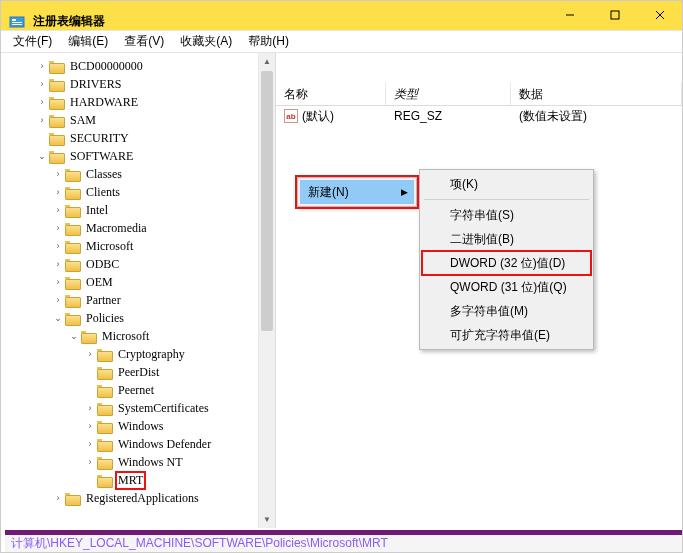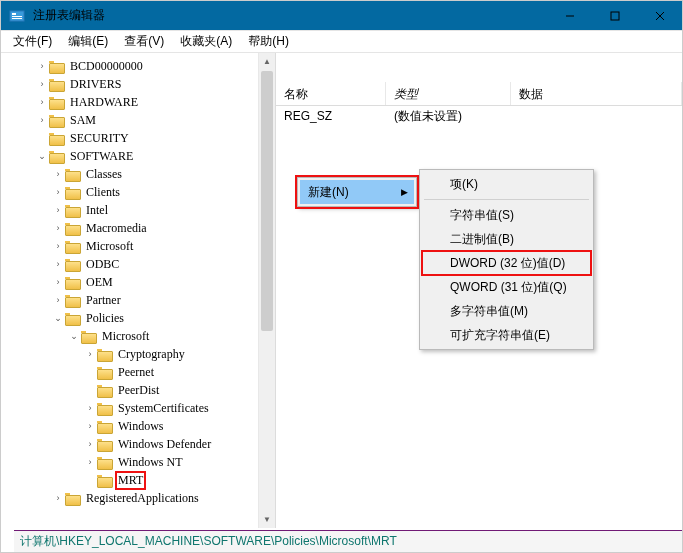--- a/index.html
+++ b/index.html
@@ -1,18 +1,18 @@
 <!DOCTYPE html>
 <html><head>
 <meta charset="utf-8">
 <style>
 * { box-sizing: border-box; margin: 0; padding: 0; font-family: "Microsoft YaHei", "Segoe UI", sans-serif; font-size: 12px; }
 body { background: #fff; width: 683px; height: 553px; overflow: hidden; position: relative; border: 1px solid #ccc; }
 
-.titlebar { height: 30px; display: flex; align-items: center; background: #0369a1; border-bottom: 1px solid #e5e5e5; }
+.titlebar { height: 30px; display: flex; align-items: flex-end; background: #fde047; border-bottom: 1px solid #e5e5e5; font-weight: bold; }
 .titlebar .app-icon { width: 16px; height: 16px; margin: 0 8px; }
 .titlebar .title { flex: 1; font-size: 12px; color: #000; }
 .titlebar .winbtns { display: flex; }
 .titlebar .winbtn { width: 45px; height: 30px; display: flex; align-items: center; justify-content: center; color: #333; }
 .titlebar .winbtn svg { width: 10px; height: 10px; }
 
 .menubar { height: 22px; display: flex; align-items: center; padding: 0 4px; border-bottom: 1px solid #e5e5e5; background: #fff; }
 .menubar .menuitem { padding: 2px 8px; font-size: 12px; color: #000; }
 
 .content { display: flex; height: 475px; }
@@ -45,21 +45,21 @@
 .ctxmenu { position: absolute; background: #f0f0f0; border: 1px solid #bababa; box-shadow: 2px 2px 4px rgba(0,0,0,0.25); padding: 2px; }
 .ctxmenu.primary { left: 296px; top: 176px; width: 120px; outline: 2px solid #e11; }
 .ctxitem { height: 24px; display: flex; align-items: center; padding: 0 18px 0 8px; position: relative; }
 .ctxitem.hover { background: #91c9f7; }
 .ctxitem .arrow { position: absolute; right: 6px; font-size: 9px; }
 .ctxmenu.sub { left: 418px; top: 168px; width: 175px; }
 .ctxsep { height: 1px; background: #d0d0d0; margin: 3px 2px; }
 .sub .ctxitem { padding-left: 28px; }
 .sub .ctxitem.hl { outline: 2px solid #e11; outline-offset: -1px; }
 
-.statusbar { position: absolute; bottom: 0; left: 13px; right: 0; height: 22px; border-top: 1px solid #701a75; display: flex; align-items: center; padding: 0 6px; font-size: 12px; color: #0f766e; background: #f5f5f5; }
+.statusbar { position: absolute; bottom: 0; left: 4px; right: 0; height: 22px; border-top: 5px solid #701a75; display: flex; align-items: center; padding: 0 6px; font-size: 12px; color: #8b5cf6; background: #f5f5f5; }
 
 .scrollbar-v { position: absolute; right: 0; top: 0; bottom: 0; width: 17px; background: #f0f0f0; border-left: 1px solid #e8e8e8; }
 .scrollbar-v .btn { height: 17px; display: flex; align-items: center; justify-content: center; color: #666; font-size: 8px; }
 .scrollbar-v .thumb { position: absolute; left: 2px; right: 2px; background: #cdcdcd; border-radius: 2px; }
 </style>
 </head>
 <body>
 
 <div class="titlebar">
   <span class="app-icon">
@@ -202,27 +202,27 @@
         <div class="node">
           <span class="indent" style="width: 80px;"></span>
           <span class="expander">›</span>
           <span class="folder-icon"></span>
           <span class="node-label">Cryptography</span>
         </div>
         <div class="node">
           <span class="indent" style="width: 80px;"></span>
           <span class="expander"></span>
           <span class="folder-icon"></span>
+          <span class="node-label">PeerDist</span>
+        </div>
+        <div class="node">
+          <span class="indent" style="width: 80px;"></span>
+          <span class="expander"></span>
+          <span class="folder-icon"></span>
           <span class="node-label">Peernet</span>
-        </div>
-        <div class="node">
-          <span class="indent" style="width: 80px;"></span>
-          <span class="expander"></span>
-          <span class="folder-icon"></span>
-          <span class="node-label">PeerDist</span>
         </div>
         <div class="node">
           <span class="indent" style="width: 80px;"></span>
           <span class="expander">›</span>
           <span class="folder-icon"></span>
           <span class="node-label">SystemCertificates</span>
         </div>
         <div class="node">
           <span class="indent" style="width: 80px;"></span>
           <span class="expander">›</span>
@@ -261,20 +261,24 @@
     </div>
   </div>
 
   <div class="listpane">
     <div class="listhead">
       <div class="col">名称</div>
       <div class="col">类型</div>
       <div class="col">数据</div>
     </div>
     <div class="row">
+      <div class="cell">
+        <span class="val-icon">ab</span>
+        <span>(默认)</span>
+      </div>
       <div class="cell">REG_SZ</div>
       <div class="cell">(数值未设置)</div>
     </div>
   </div>
 
 </div>
 
 <div class="ctxmenu primary">
   <div class="ctxitem hover">
     <span>新建(N)</span>

